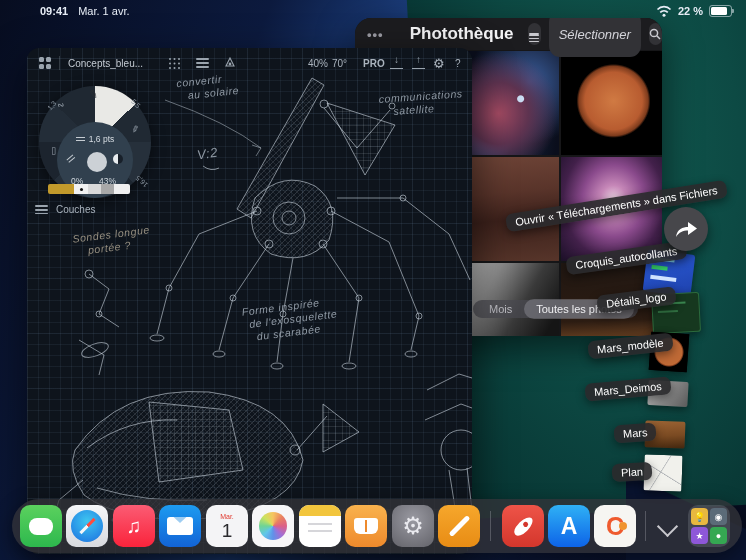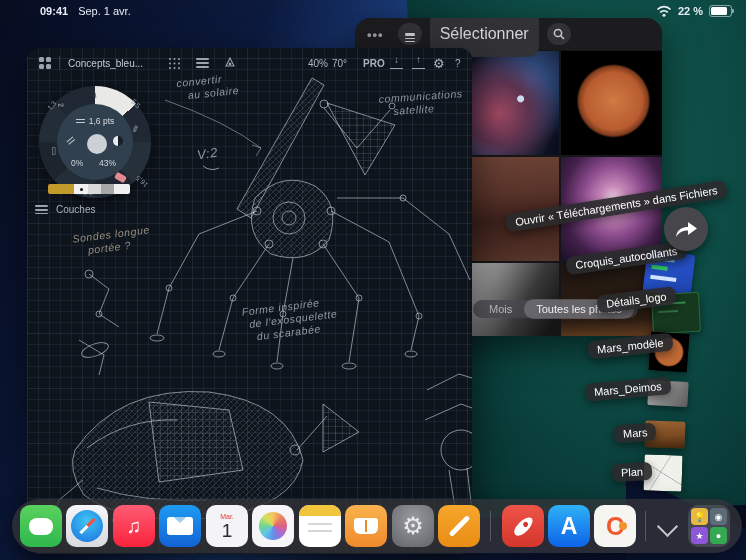--- a/index.html
+++ b/index.html
@@ -65,21 +65,21 @@
   .ctool .rt{position:absolute;display:flex;align-items:center;color:#aab3bd;}
   .ico-tray{position:relative;width:13px;height:12px;}
   .ico-tray u{position:absolute;left:0;right:0;bottom:0;height:0;border-bottom:1.6px solid #9aa4ae;}
   .ico-tray s{position:absolute;left:0;right:0;top:-3px;text-decoration:none;text-align:center;font-size:10px;color:#9aa4ae;}
   
   .wheel{position:absolute;left:12px;top:38px;width:112px;height:112px;z-index:5;}
   .ring{position:absolute;inset:0;border-radius:50%;
     background:conic-gradient(#e9e9e6 0 13%,#202933 13% 25%,#26303b 25% 38%,#1d2630 38% 50%,#242e39 50% 63%,#1c242e 63% 75%,#232d38 75% 87%,#1f2832 87% 100%);
     box-shadow:0 4px 14px rgba(0,0,0,.5);}
   .ring-num{position:absolute;font-size:7px;color:#8a95a0;}
-  .inner{position:absolute;left:18px;top:18px;width:76px;height:76px;border-radius:50%;background:#31404e;}
+  .inner{position:absolute;left:18px;top:36px;width:76px;height:76px;border-radius:50%;background:#31404e;}
   .hole{position:absolute;left:30px;top:30px;width:20px;height:20px;border-radius:50%;background:#ccd1d6;}
   .inner .szrow{position:absolute;left:0;right:0;top:12px;display:flex;justify-content:center;gap:4px;align-items:center;color:#d7dde3;font-size:8.5px;}
   .minibars span{display:block;width:9px;height:1.3px;background:#c6ccd2;margin:1.4px 0;}
   .pctl{position:absolute;font-size:8.5px;color:#cfd6dc;}
   .halfmoon{position:absolute;right:10px;top:32px;width:10px;height:10px;border-radius:50%;
     background:linear-gradient(90deg,#e8ecef 50%,#18202a 50%);}
   .brushi{position:absolute;left:9px;top:31px;width:10px;height:10px;}
   .brushi i{position:absolute;width:8px;height:1.4px;background:#c6ccd2;transform:rotate(-40deg);top:4px;box-shadow:0 3px #c6ccd2;}
   .pencil-top{position:absolute;left:50px;top:2px;font-size:11px;color:#2a2e33;transform:rotate(12deg);}
   .eraser{position:absolute;left:76px;top:88px;width:11px;height:7px;background:#e08a8f;border-radius:2px;transform:rotate(30deg);}
@@ -114,47 +114,48 @@
 
 <div id="screen">
 
   <div class="wp-base"></div>
   <div class="wp-teal"></div>
   <div class="wp-corner"></div>
 
   <div class="status">
     <div class="left">
       <span>09:41</span>
-      <span style="font-weight:normal;">Sep. 1 avr.</span>
+      <span style="font-weight:normal;">Mar. 1 avr.</span>
     </div>
     <div class="right">
       <svg width="16" height="12">
         <path d="M1.5 4.5 A9 9 0 0 1 14.5 4.5" stroke="#e7edf6" stroke-width="1.7" fill="none"></path>
         <path d="M4.2 7.3 A5.5 5.5 0 0 1 11.8 7.3" stroke="#e7edf6" stroke-width="1.7" fill="none"></path>
         <circle cx="8" cy="10.2" r="1.5" fill="#e7edf6"></circle>
       </svg>
       <span>22 %</span>
       <span class="batt">
           <i></i>
           <b></b>
         </span>
     </div>
   </div>
 
   <div class="pwin">
     <div class="phead">
       <span class="pmore">•••</span>
+      <span class="ptitle">Photothèque</span>
       <span class="pbtn listico" style="width:24px;margin-left:14px;">
         <span style="display:block;">
             <span></span>
             <span></span>
             <span></span>
           </span>
       </span>
-      <span class="pbtn" style="padding:12px 10px;font-size:16px;margin-left:8px;">Sélectionner</span>
+      <span class="pbtn" style="padding:12px 10px;font-size:13px;margin-left:8px;font-style:italic;">Sélectionner</span>
       <span class="pbtn" style="width:24px;margin-left:8px;">
         <svg width="12" height="12">
           <circle cx="5" cy="5" r="3.6" stroke="#c9c9cf" stroke-width="1.5" fill="none"></circle>
           <path d="M7.8 7.8 L11 11" stroke="#c9c9cf" stroke-width="1.5"></path>
         </svg>
       </span>
     </div>
     <div class="pgrid">
       <div class="cell ph-dark"></div>
       <div class="cell ph-horse"></div>

